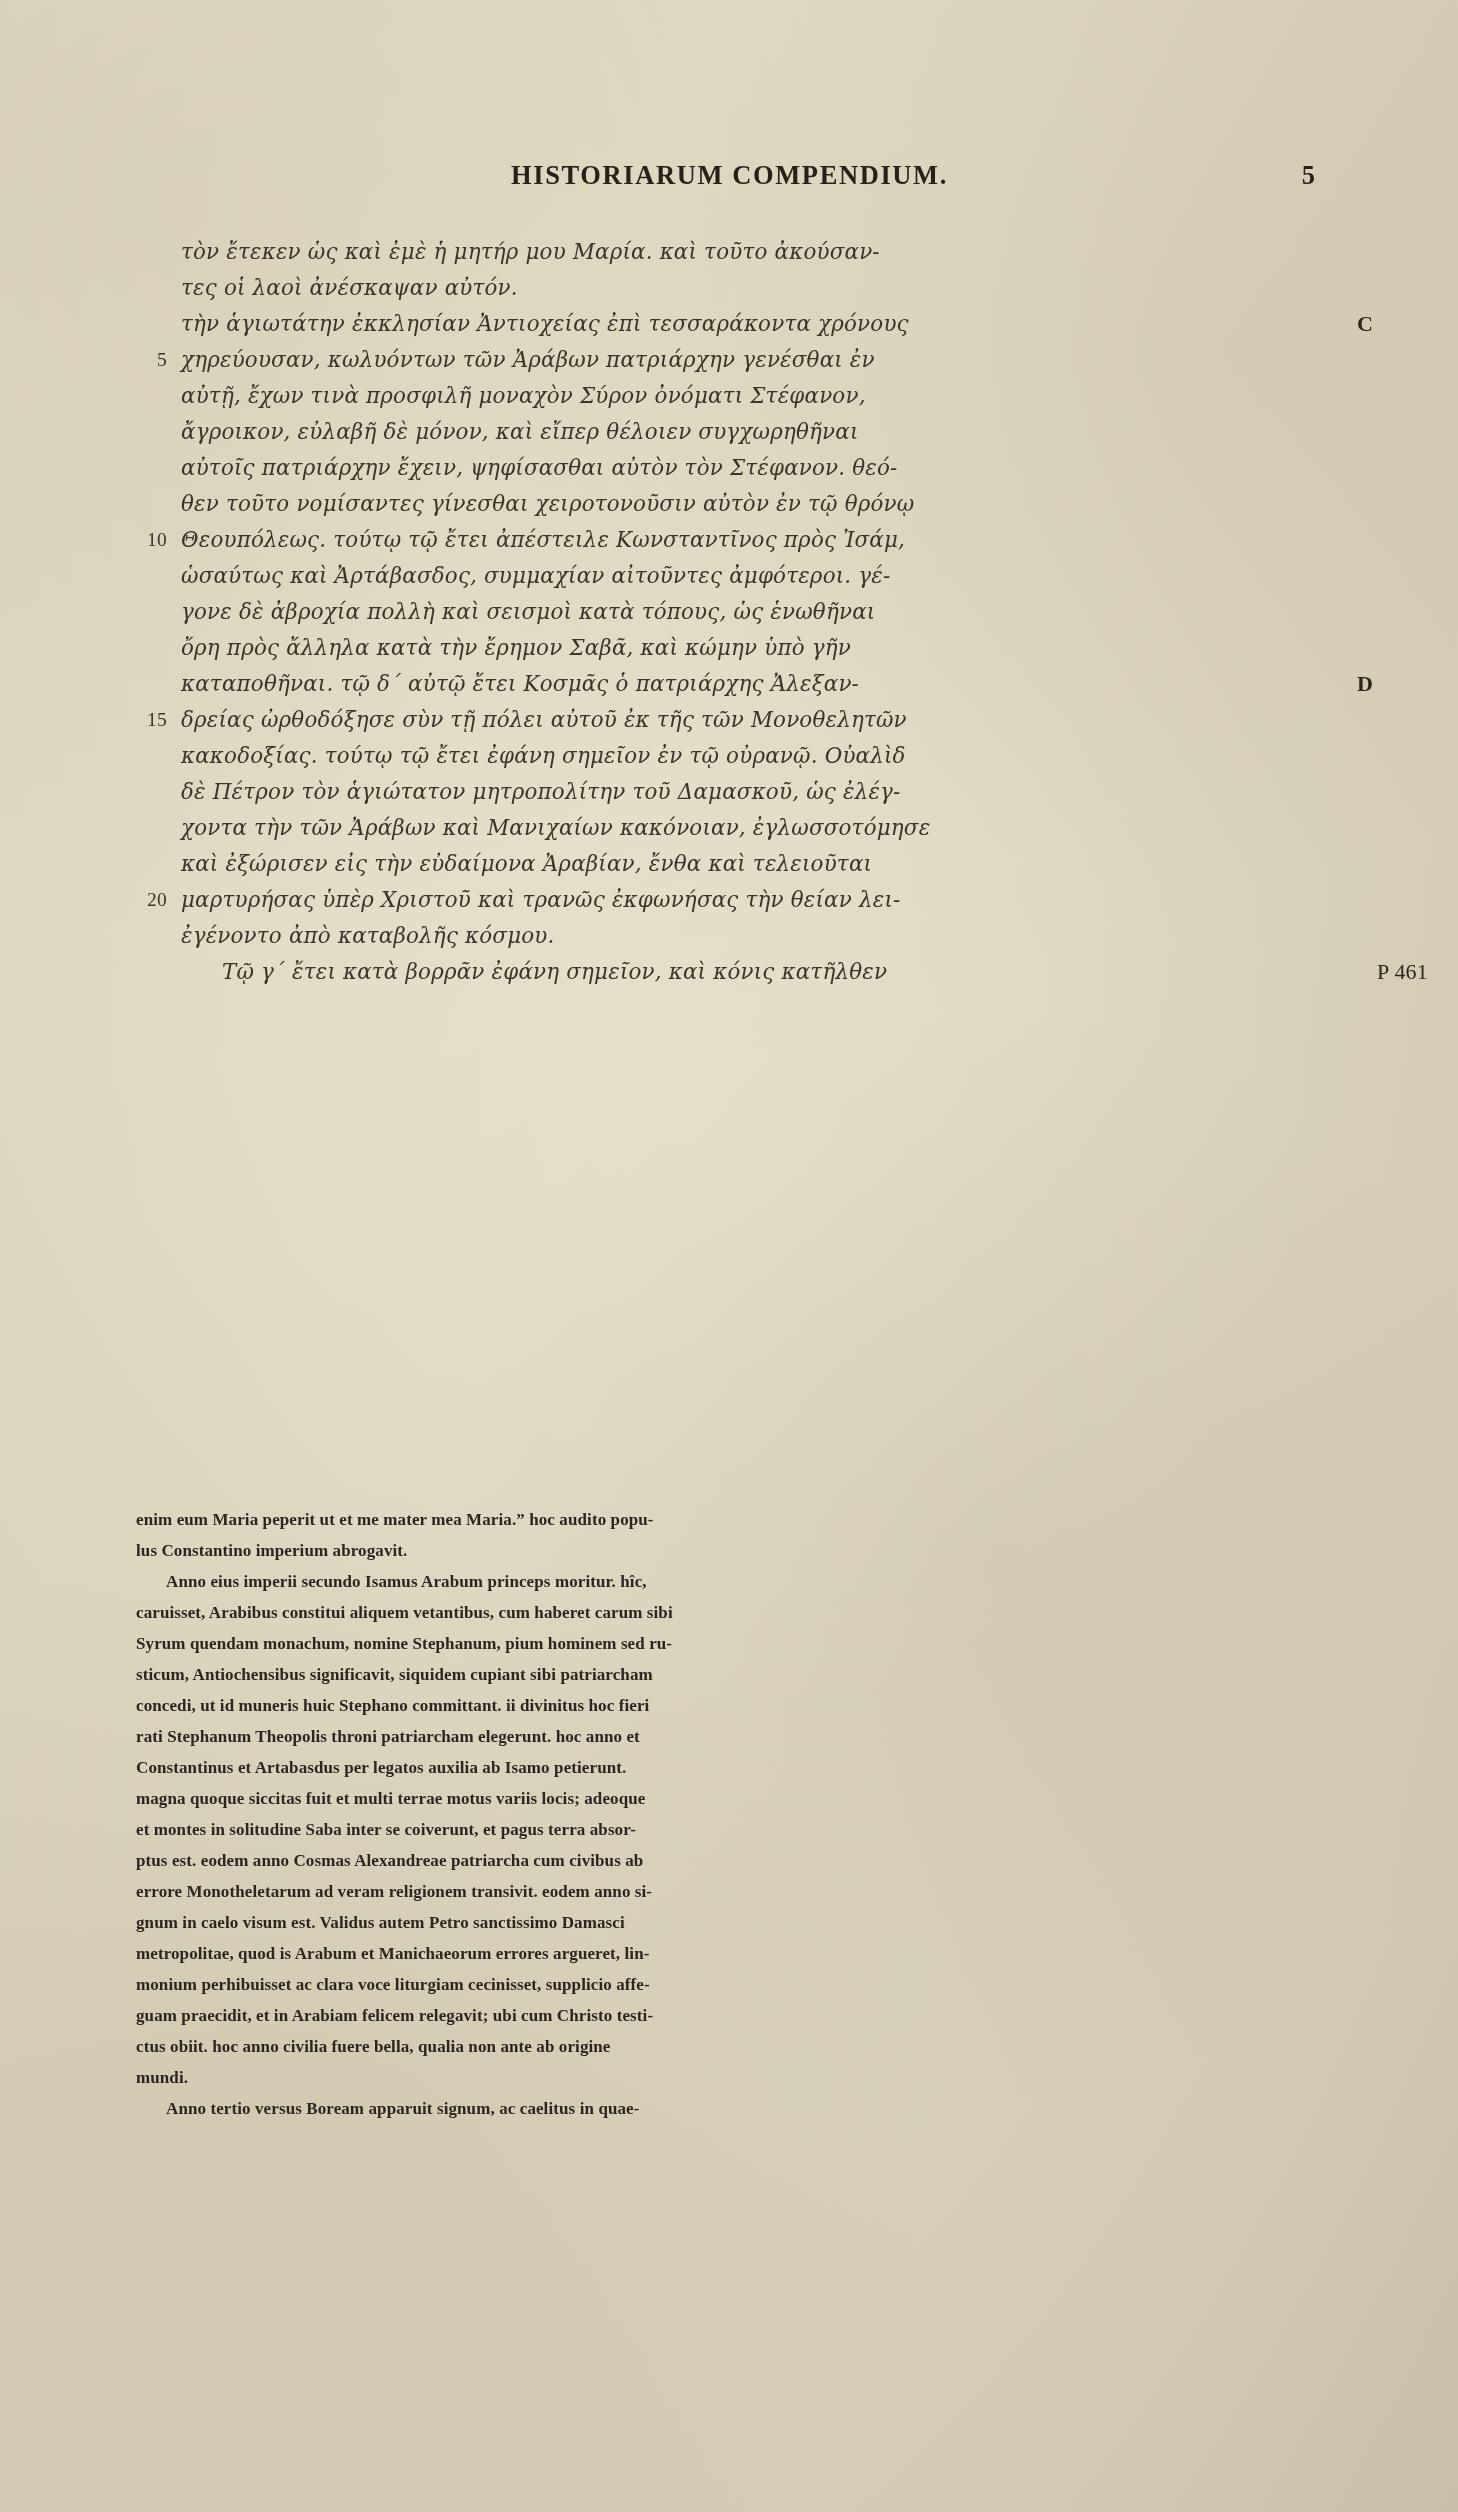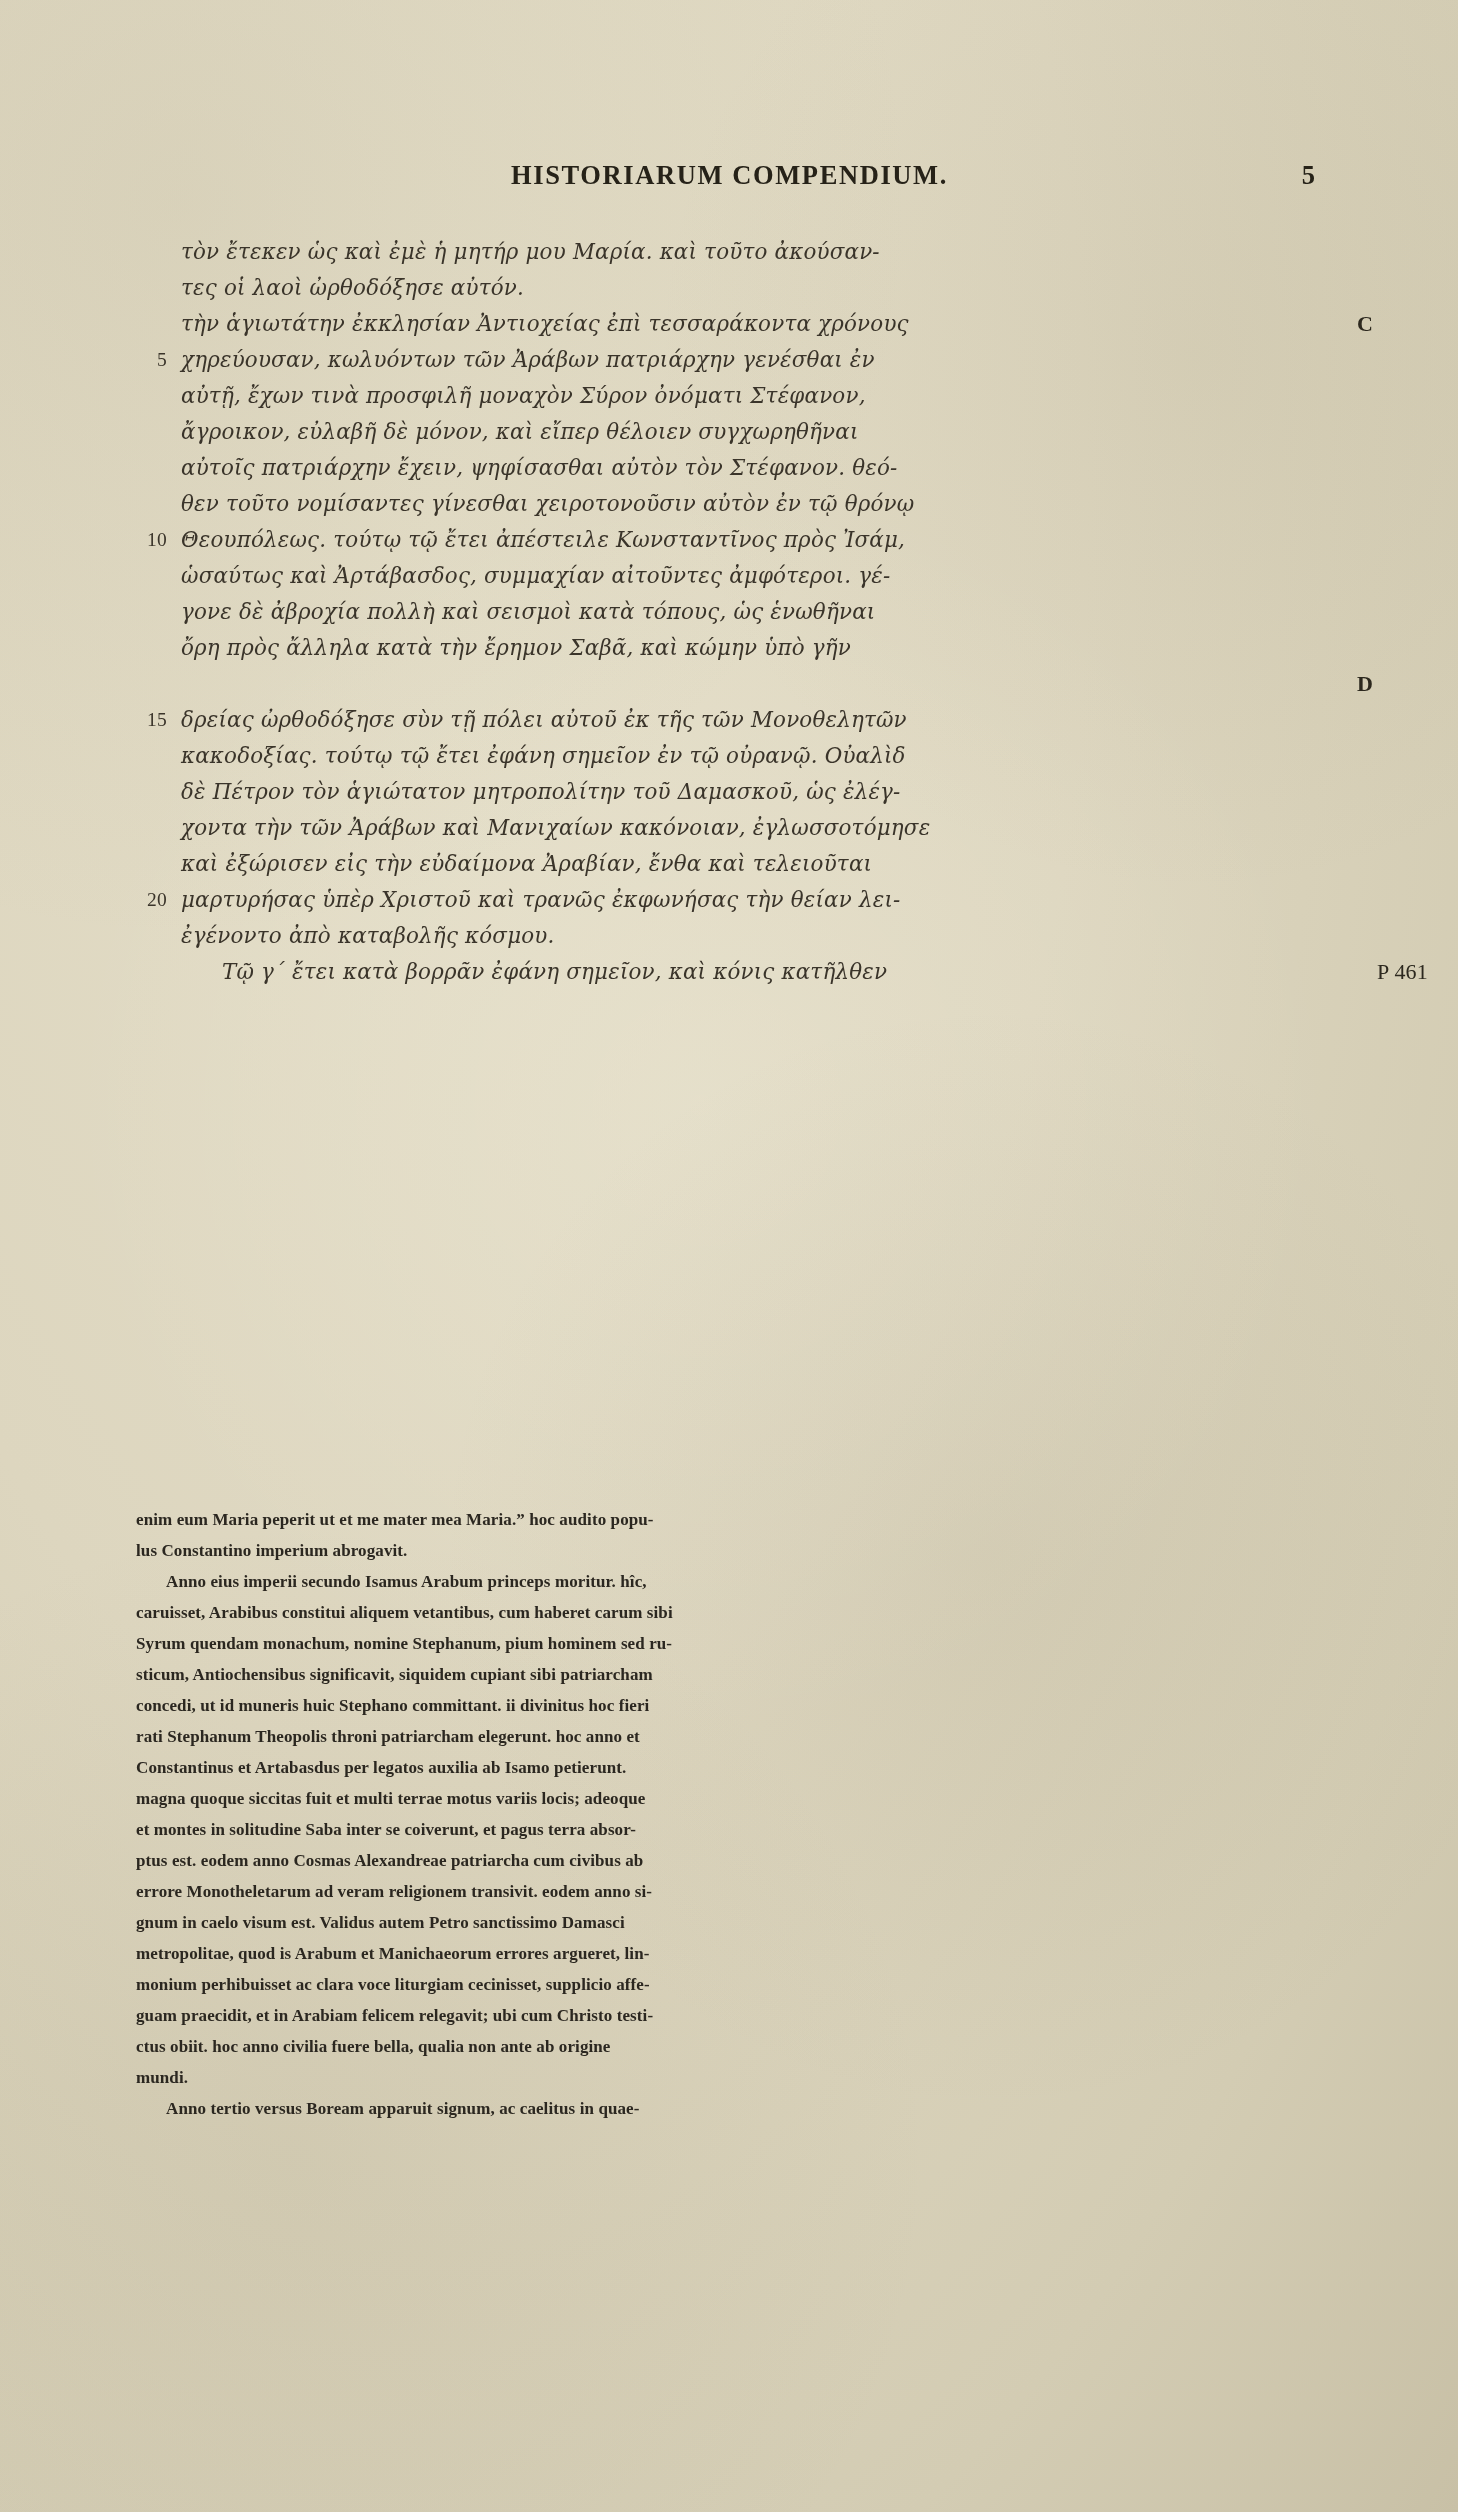--- a/index.html
+++ b/index.html
@@ -143,32 +143,32 @@
 
   <div class="content">
 
     <div class="header">
       <span class="title">HISTORIARUM COMPENDIUM.</span>
       <span class="pagenum">5</span>
     </div>
 
     <div class="greek" id="greek-block">
         <div class="gline"><span class="lnum"></span><span class="txt">τὸν ἔτεκεν ὡς καὶ ἐμὲ ἡ μητήρ μου Μαρία.   καὶ τοῦτο ἀκούσαν-</span></div>
-        <div class="gline"><span class="lnum"></span><span class="txt">τες οἱ λαοὶ ὠρθοδόξησε αὐτόν.</span></div>
+        <div class="gline"><span class="lnum"></span><span class="txt">τες οἱ λαοὶ ἀνέσκαψαν αὐτόν.</span></div>
         <div class="gline"><span class="lnum"></span><span class="txt">τὴν ἁγιωτάτην ἐκκλησίαν Ἀντιοχείας ἐπὶ τεσσαράκοντα χρόνους</span><span class="marg">C</span></div>
         <div class="gline"><span class="lnum">5</span><span class="txt">χηρεύουσαν, κωλυόντων τῶν Ἀράβων πατριάρχην γενέσθαι ἐν</span></div>
         <div class="gline"><span class="lnum"></span><span class="txt">αὐτῇ, ἔχων τινὰ προσφιλῆ μοναχὸν Σύρον ὀνόματι Στέφανον,</span></div>
         <div class="gline"><span class="lnum"></span><span class="txt">ἄγροικον, εὐλαβῆ δὲ μόνον, καὶ εἴπερ θέλοιεν συγχωρηθῆναι</span></div>
         <div class="gline"><span class="lnum"></span><span class="txt">αὐτοῖς πατριάρχην ἔχειν, ψηφίσασθαι αὐτὸν τὸν Στέφανον. θεό-</span></div>
         <div class="gline"><span class="lnum"></span><span class="txt">θεν τοῦτο νομίσαντες γίνεσθαι χειροτονοῦσιν αὐτὸν ἐν τῷ θρόνῳ</span></div>
         <div class="gline"><span class="lnum">10</span><span class="txt">Θεουπόλεως.   τούτῳ τῷ ἔτει ἀπέστειλε Κωνσταντῖνος πρὸς Ἰσάμ,</span></div>
         <div class="gline"><span class="lnum"></span><span class="txt">ὡσαύτως καὶ Ἀρτάβασδος, συμμαχίαν αἰτοῦντες ἀμφότεροι.  γέ-</span></div>
         <div class="gline"><span class="lnum"></span><span class="txt">γονε δὲ ἀβροχία πολλὴ καὶ σεισμοὶ κατὰ τόπους, ὡς ἑνωθῆναι</span></div>
         <div class="gline"><span class="lnum"></span><span class="txt">ὄρη πρὸς ἄλληλα κατὰ τὴν ἔρημον Σαβᾶ, καὶ κώμην ὑπὸ γῆν</span></div>
-        <div class="gline"><span class="lnum"></span><span class="marg">D</span></div>
+        <div class="gline"><span class="lnum"></span><span class="txt">καταποθῆναι.   τῷ δ΄ αὐτῷ ἔτει Κοσμᾶς ὁ πατριάρχης Ἀλεξαν-</span><span class="marg">D</span></div>
         <div class="gline"><span class="lnum">15</span><span class="txt">δρείας ὠρθοδόξησε σὺν τῇ πόλει αὐτοῦ ἐκ τῆς τῶν Μονοθελητῶν</span></div>
         <div class="gline"><span class="lnum"></span><span class="txt">κακοδοξίας.  τούτῳ τῷ ἔτει ἐφάνη σημεῖον ἐν τῷ οὐρανῷ. Οὐαλὶδ</span></div>
         <div class="gline"><span class="lnum"></span><span class="txt">δὲ Πέτρον τὸν ἁγιώτατον μητροπολίτην τοῦ Δαμασκοῦ, ὡς ἐλέγ-</span></div>
         <div class="gline"><span class="lnum"></span><span class="txt">χοντα τὴν τῶν Ἀράβων καὶ Μανιχαίων κακόνοιαν, ἐγλωσσοτόμησε</span></div>
         <div class="gline"><span class="lnum"></span><span class="txt">καὶ ἐξώρισεν εἰς τὴν εὐδαίμονα Ἀραβίαν, ἔνθα καὶ τελειοῦται</span></div>
         <div class="gline"><span class="lnum">20</span><span class="txt">μαρτυρήσας ὑπὲρ Χριστοῦ καὶ τρανῶς ἐκφωνήσας τὴν θείαν λει-</span></div>
         <div class="gline"><span class="lnum"></span><span class="txt">ἐγένοντο ἀπὸ καταβολῆς κόσμου.</span></div>
         <div class="gline indent"><span class="lnum"></span><span class="txt">Τῷ γ΄ ἔτει κατὰ βορρᾶν ἐφάνη σημεῖον, καὶ κόνις κατῆλθεν</span><span class="marg wide">P 461</span></div>
       </div>
 

